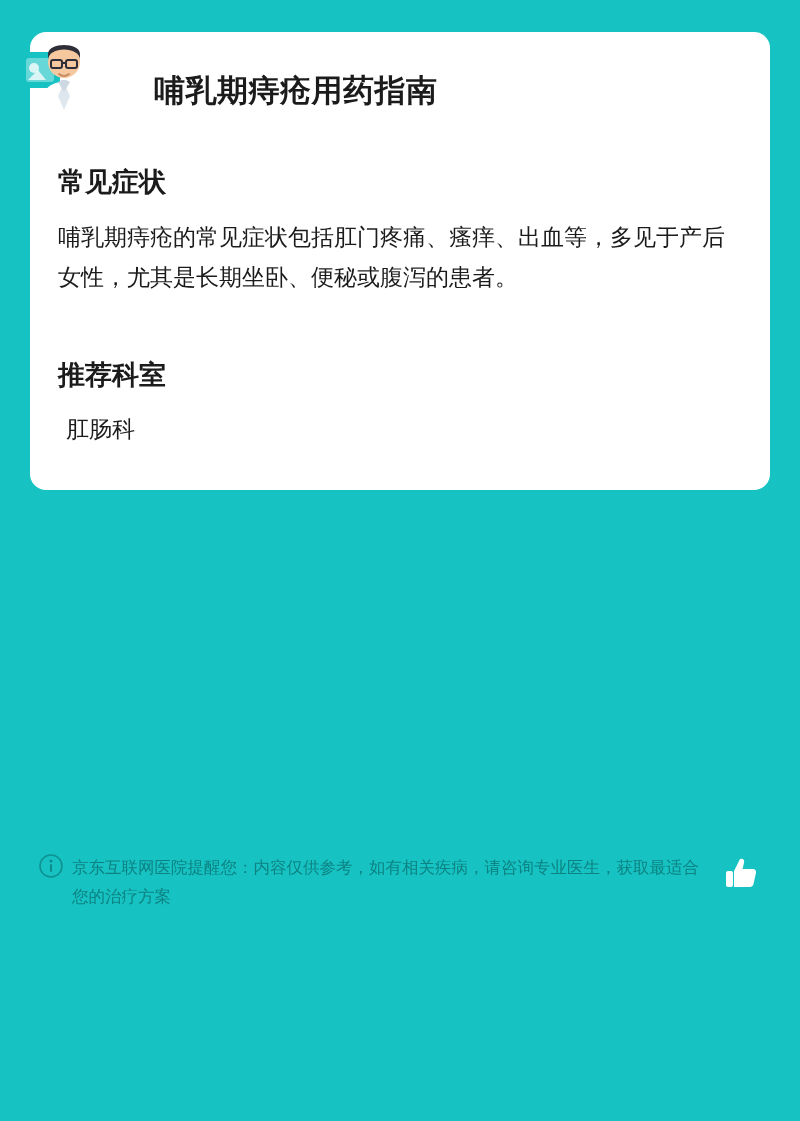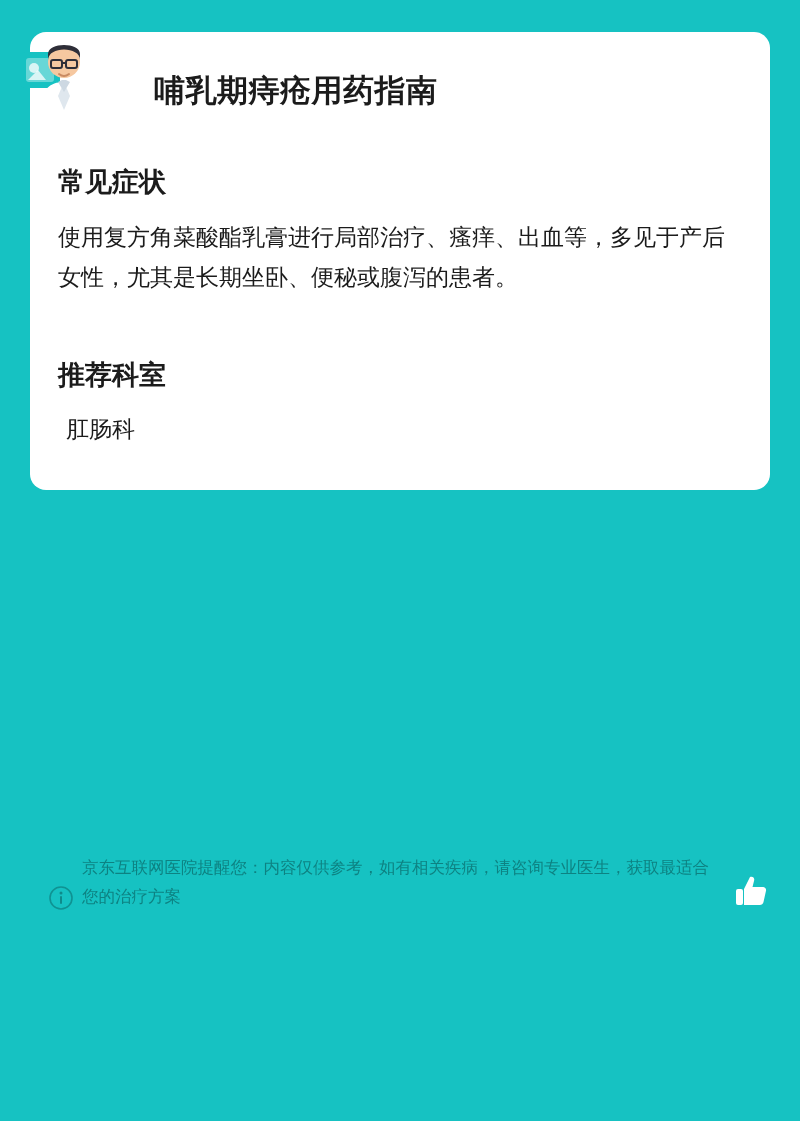--- a/index.html
+++ b/index.html
@@ -66,25 +66,25 @@
   }
   ol.tips li {
     font-size: 23px;
     line-height: 1.72;
     color: #1b1b1b;
     margin-bottom: 20px;
   }
   ol.tips li:last-child { margin-bottom: 0; }
   .footer {
     position: absolute;
-    left: 40px;
+    left: 30px;
     bottom: 18px;
     width: 740px;
     display: flex;
-    align-items: flex-end;
+    align-items: flex-start;
     padding: 0 8px;
   }
   .footer-icon {
     flex: 0 0 auto;
     width: 26px;
     height: 26px;
     margin-right: 8px;
   }
   .footer-text {
     flex: 1 1 auto;
@@ -119,21 +119,21 @@
     <rect x="48" y="42" width="11" height="8" rx="2" fill="none" stroke="#2e2e38" stroke-width="2"></rect>
     <line x1="44" y1="45" x2="48" y2="45" stroke="#2e2e38" stroke-width="2"></line>
     <path d="M41 56 Q46 60 51 56" stroke="#c98b63" stroke-width="2" fill="none" stroke-linecap="round"></path>
   </svg>
 
   <div class="card">
 
     <h1 class="title">哺乳期痔疮用药指南</h1>
 
     <h2 class="section first">常见症状</h2>
-    <p class="body">使用复方角菜酸酯乳膏进行局部治疗、瘙痒、出血等，多见于产后女性，尤其是长期坐卧、便秘或腹泻的患者。</p>
+    <p class="body">哺乳期痔疮的常见症状包括肛门疼痛、瘙痒、出血等，多见于产后女性，尤其是长期坐卧、便秘或腹泻的患者。</p>
 
     <h2 class="section">推荐科室</h2>
     <p class="dept">肛肠科</p>
 
 
   </div>
 
   <div class="footer">
     <svg class="footer-icon" viewBox="0 0 26 26" xmlns="http://www.w3.org/2000/svg">
       <circle cx="13" cy="13" r="11" fill="none" stroke="#0d7d7d" stroke-width="1.6" opacity="0.7"></circle>

